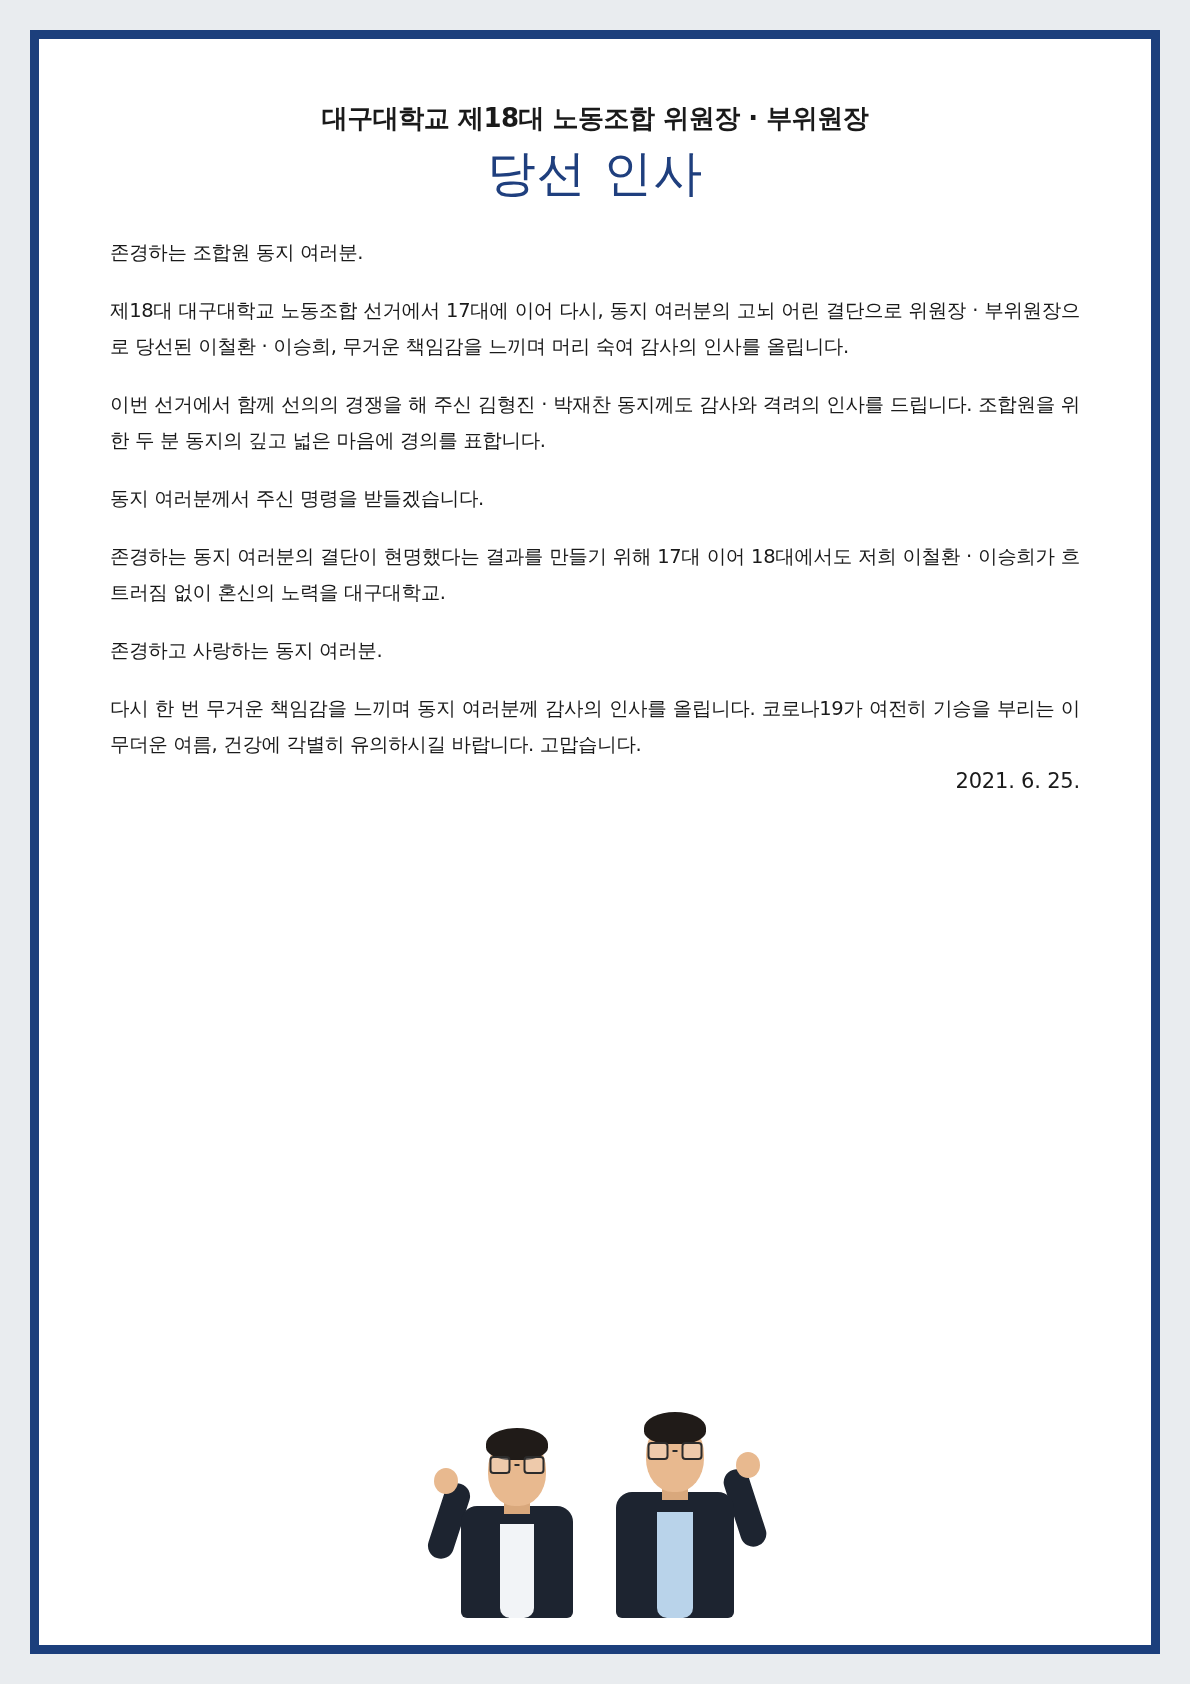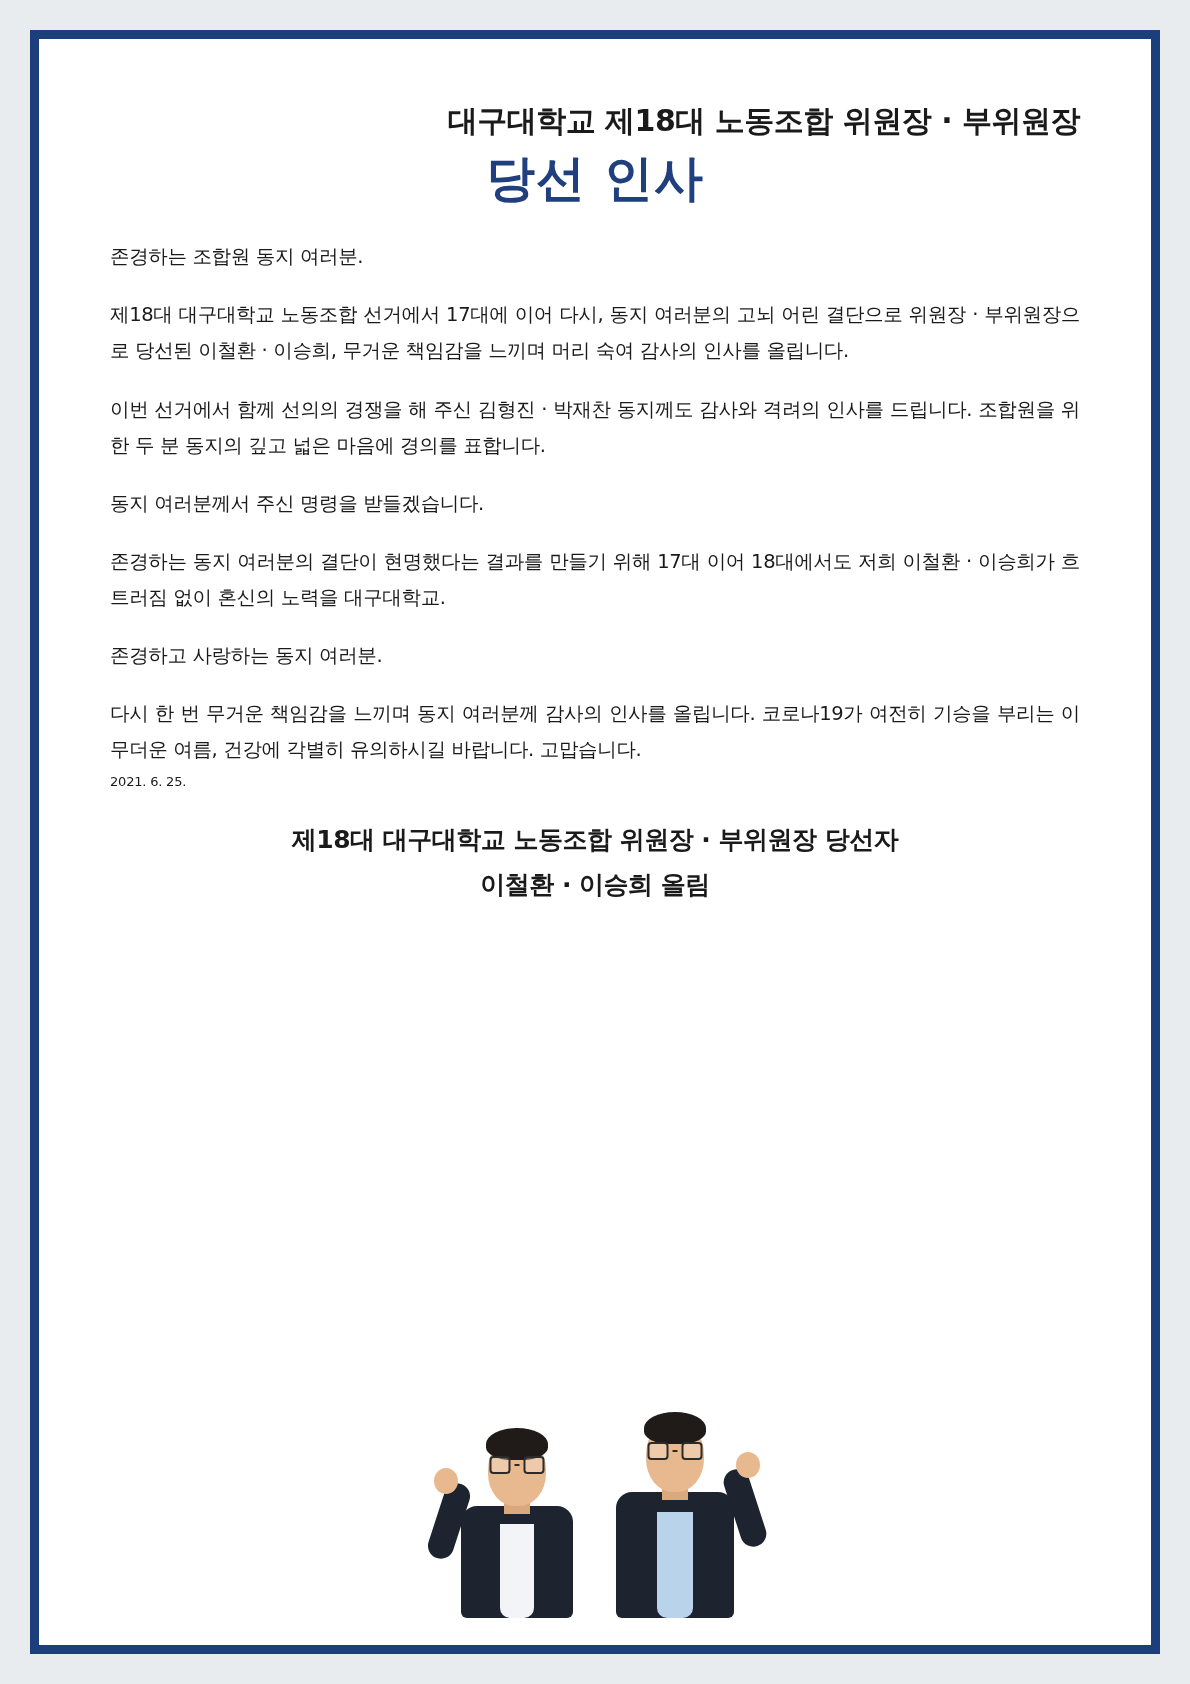--- a/index.html
+++ b/index.html
@@ -38,31 +38,31 @@
     top: 8px;
     right: 8px;
     bottom: 8px;
     border: 1px solid #ffffff;
     background: #ffffff;
     box-sizing: border-box;
     padding: 55px 62px 0 62px;
     overflow: hidden;
   }
   .title-line {
-    text-align: right;
-    font-size: 30px;
+    text-align: center;
+    font-size: 26px;
     font-weight: bold;
     color: #1a1a1a;
     letter-spacing: -0.5px;
     line-height: 1.2;
   }
   .title-main {
     text-align: center;
     font-size: 49px;
-    font-weight: bold;
+    font-weight: normal;
     color: #1f3f7e;
     letter-spacing: 1px;
     margin-top: 12px;
     line-height: 1.15;
   }
   .body-text {
     margin-top: 32px;
     font-size: 19.5px;
     line-height: 1.85;
     color: #1a1a1a;
@@ -70,22 +70,22 @@
     text-align: justify;
   }
   .para {
     margin: 0 0 22px 0;
     text-align: justify;
   }
   .para:last-child {
     margin-bottom: 0;
   }
   .date-line {
-    text-align: left;
-    font-size: 13px;
+    text-align: right;
+    font-size: 21px;
     color: #1a1a1a;
     margin-top: 6px;
     letter-spacing: -0.2px;
   }
   .signature {
     margin-top: 34px;
     text-align: center;
   }
   .sign-role {
     font-size: 25px;
@@ -203,24 +203,20 @@
         <p class="para">제18대 대구대학교 노동조합 선거에서 17대에 이어 다시, 동지 여러분의 고뇌 어린 결단으로 위원장 · 부위원장으로 당선된 이철환 · 이승희, 무거운 책임감을 느끼며 머리 숙여 감사의 인사를 올립니다.</p>
         <p class="para">이번 선거에서 함께 선의의 경쟁을 해 주신 김형진 · 박재찬 동지께도 감사와 격려의 인사를 드립니다. 조합원을 위한 두 분 동지의 깊고 넓은 마음에 경의를 표합니다.</p>
         <p class="para">동지 여러분께서 주신 명령을 받들겠습니다.</p>
         <p class="para">존경하는 동지 여러분의 결단이 현명했다는 결과를 만들기 위해 17대 이어 18대에서도 저희  이철환 · 이승희가 흐트러짐 없이 혼신의 노력을 대구대학교.</p>
         <p class="para">존경하고 사랑하는 동지 여러분.</p>
         <p class="para">다시 한 번 무거운 책임감을 느끼며 동지 여러분께 감사의 인사를 올립니다. 코로나19가 여전히 기승을 부리는 이  무더운 여름, 건강에 각별히 유의하시길 바랍니다. 고맙습니다.</p>
       </div>
 
       <div class="date-line">2021. 6. 25.</div>
 
-      <div class="signature">
-        <div class="sign-role">제18대 대구대학교 노동조합 위원장 · 부위원장 당선자</div>
-        <div class="sign-names">이철환 · 이승희 올림</div>
-      </div>
 
       <div class="photo-area">
         <div class="photo-group">
 
           <div class="person p-left">
             <div class="arm" style="left:-6px; bottom:58px; width:26px; height:78px; transform:rotate(18deg);"></div>
             <div class="fist" style="left:-8px; bottom:124px; width:24px; height:26px;"></div>
             <div class="body-suit" style="bottom:0; width:112px; height:112px;"></div>
             <div class="shirt" style="bottom:0; width:34px; height:94px; background:#f2f4f7;"></div>
             <div class="neck" style="bottom:104px; width:26px; height:16px;"></div>

